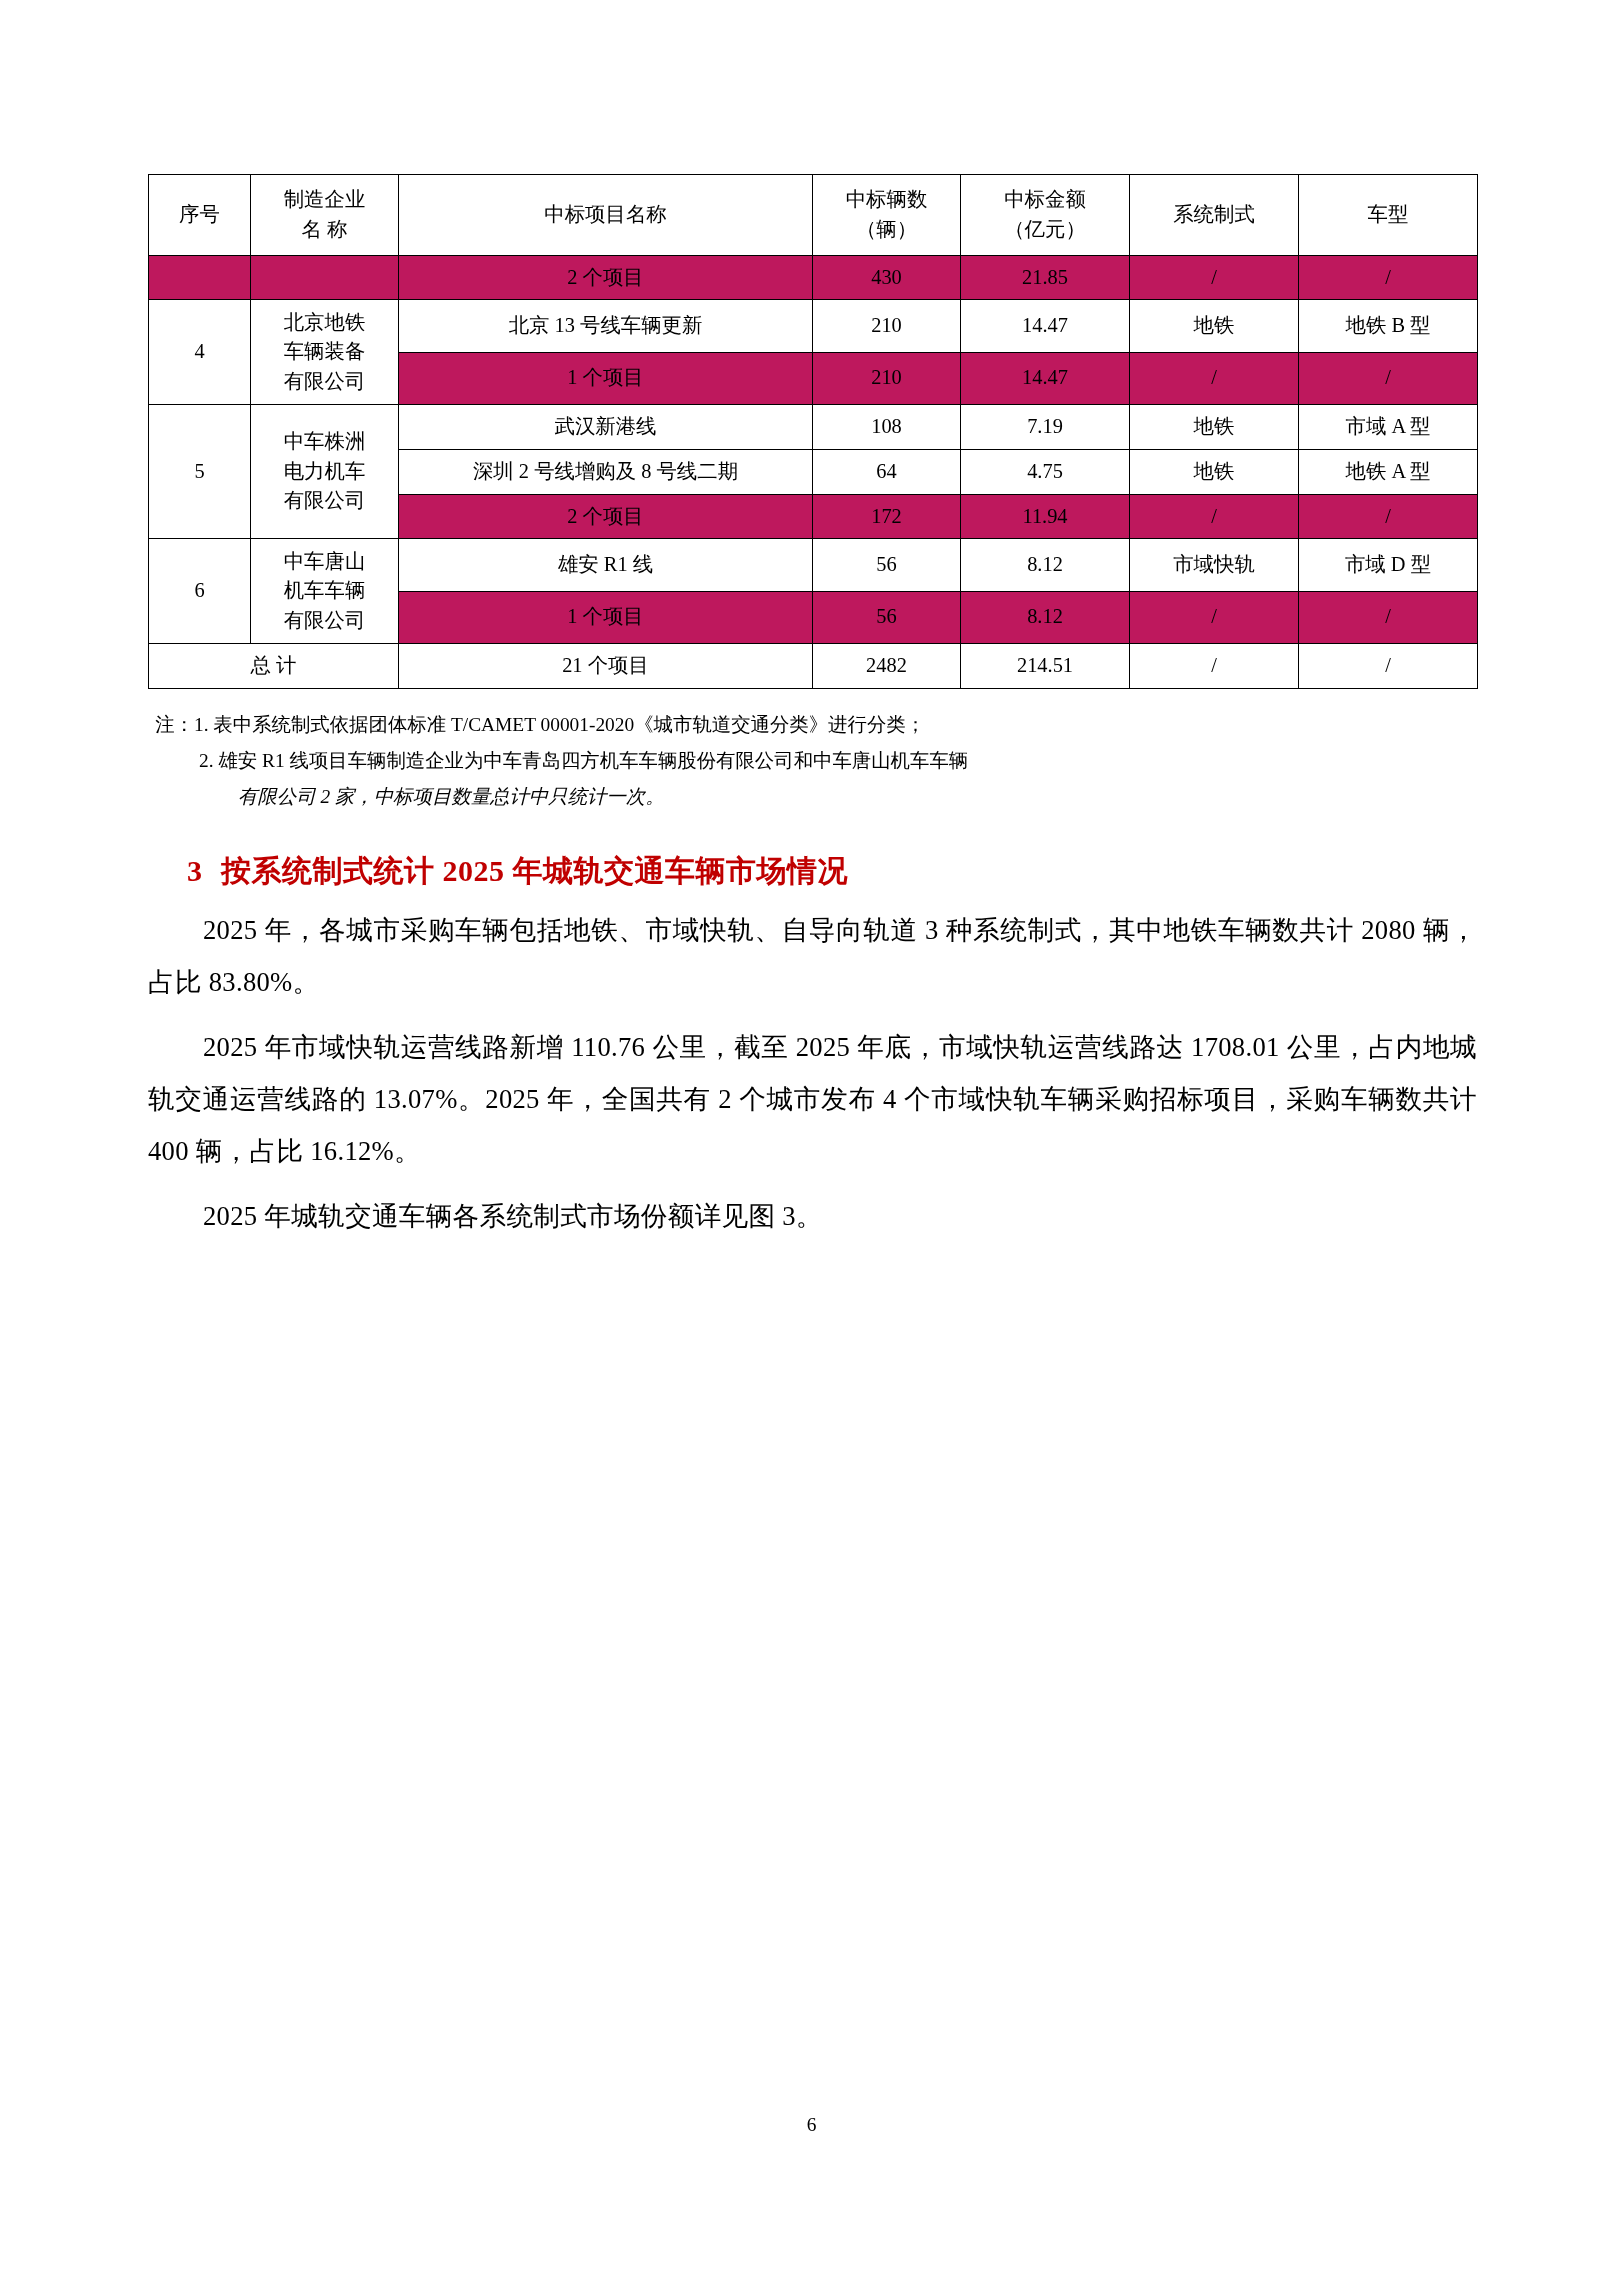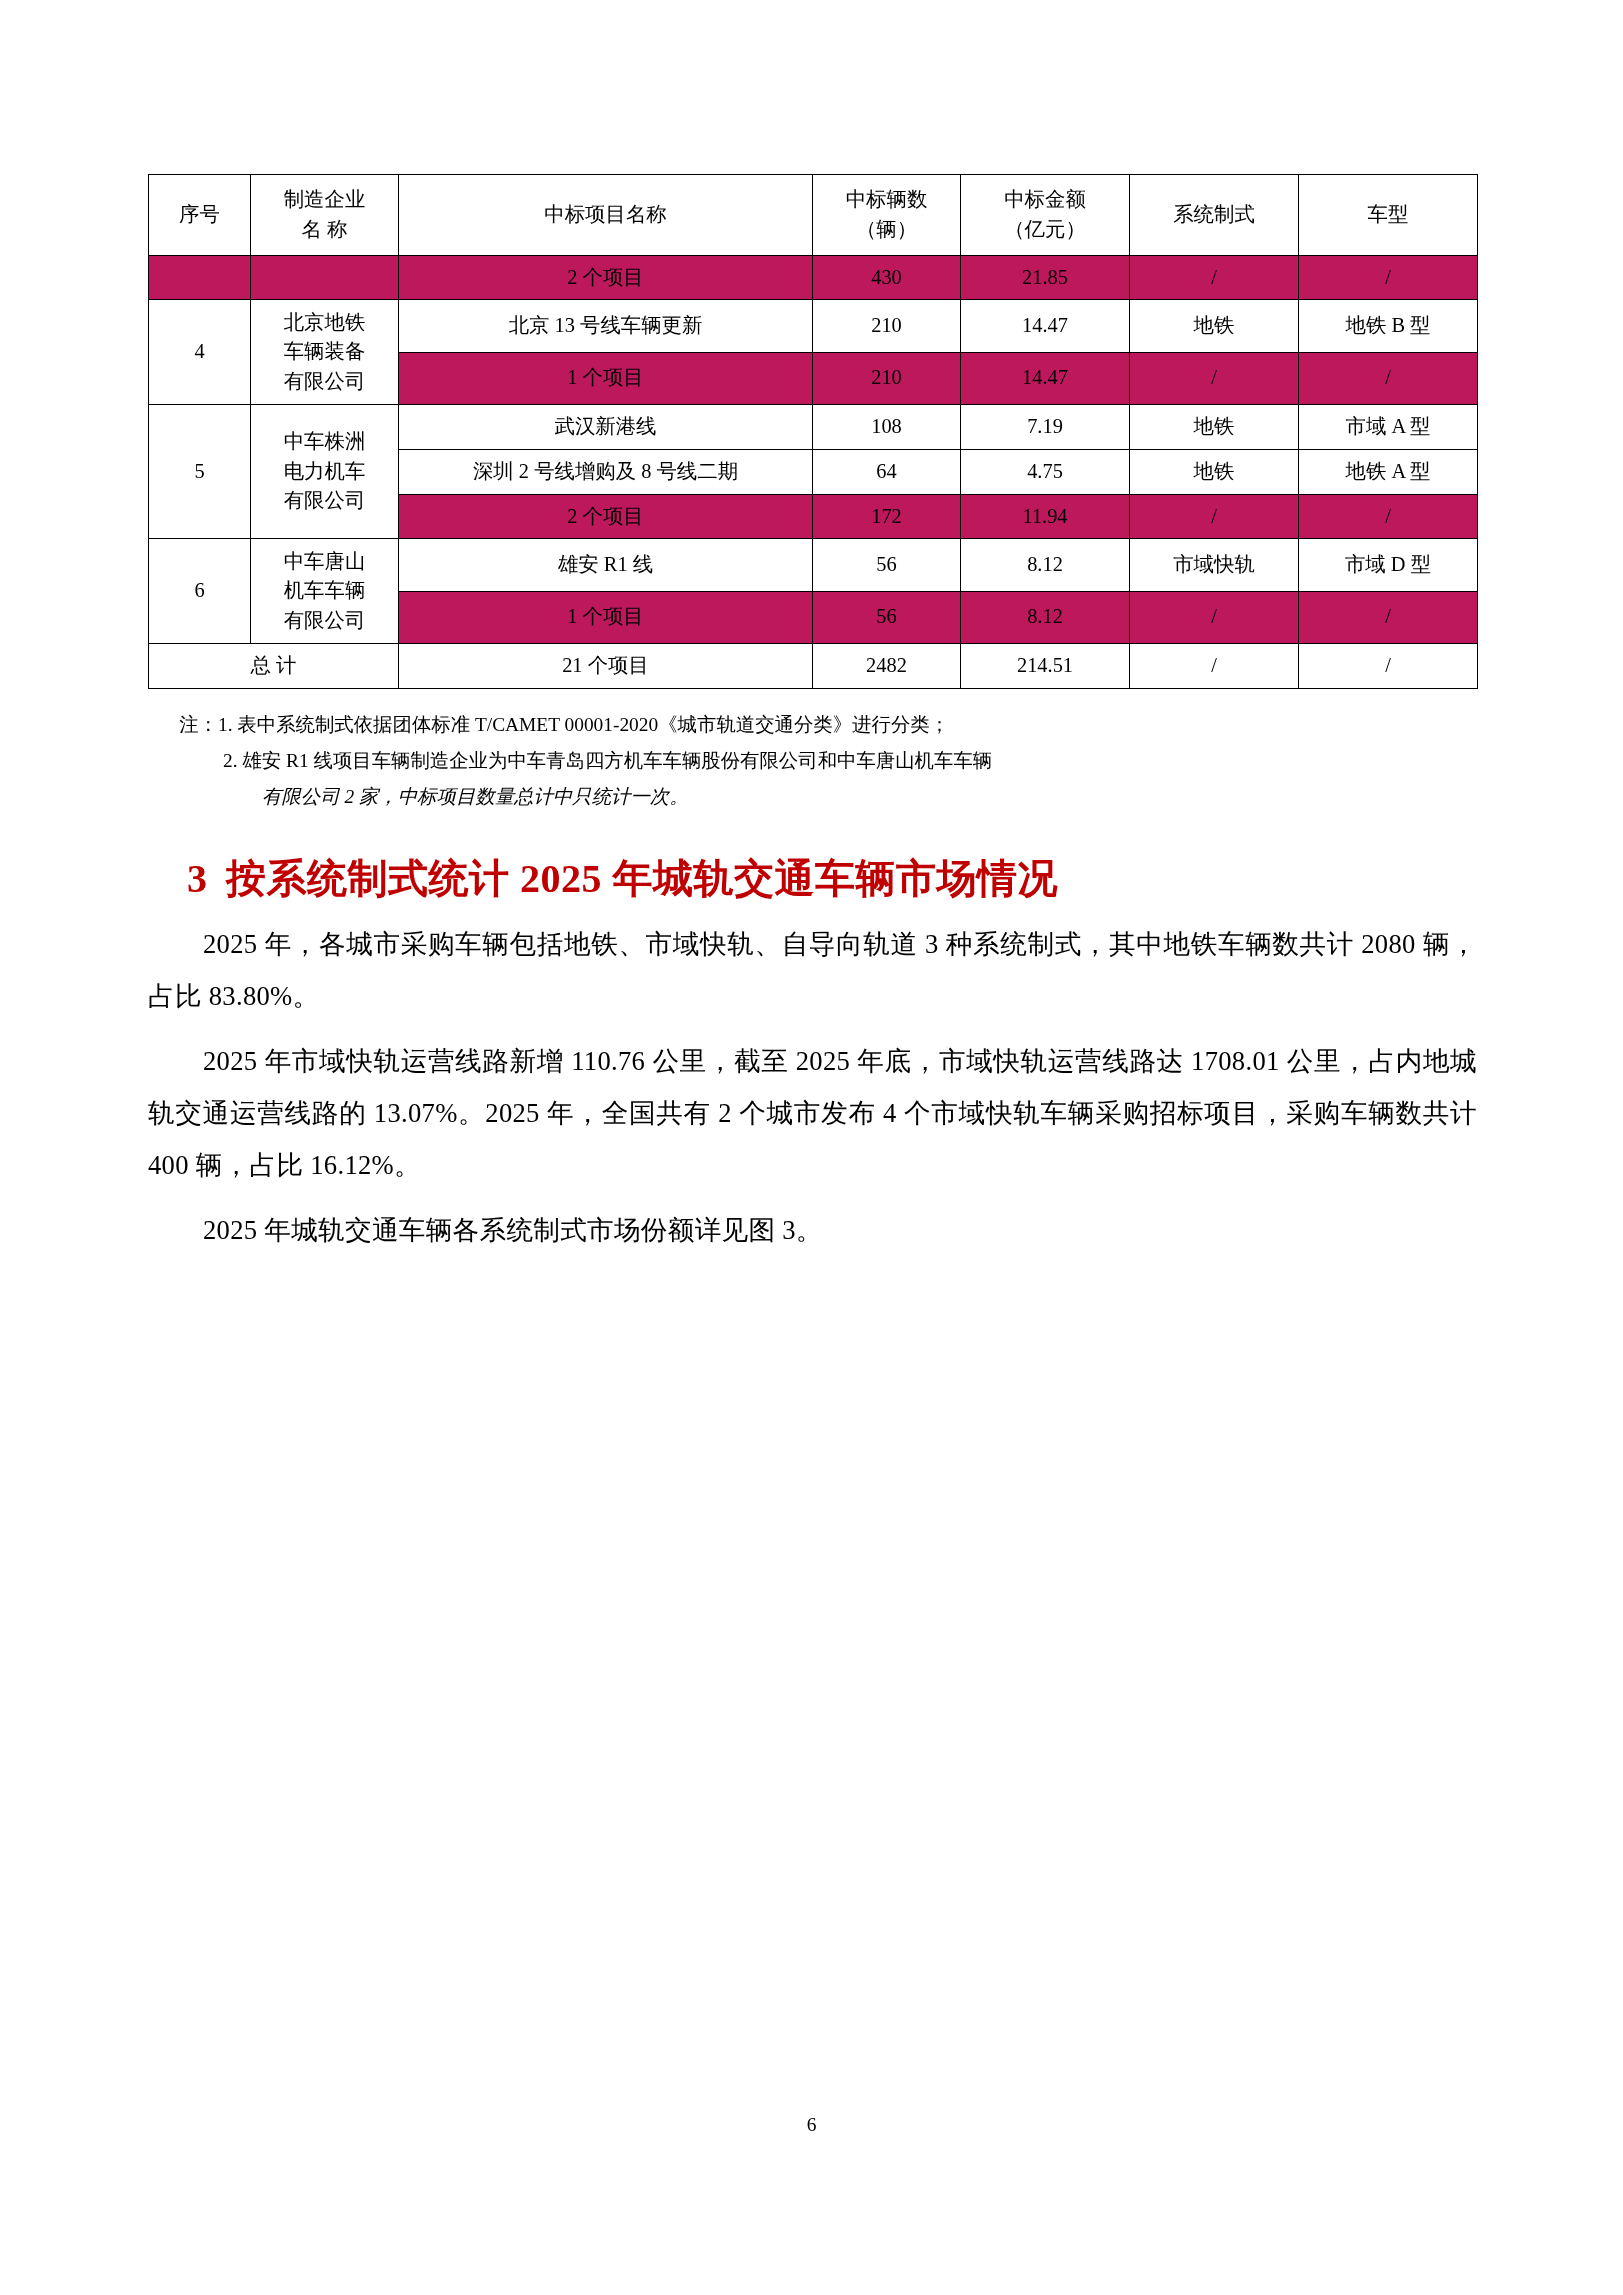--- a/index.html
+++ b/index.html
@@ -68,30 +68,29 @@
 
   
   .notes {
     margin-top: 18.4px;
     font-size: 19.4px;
     line-height: 1.85;
     font-family: "Liberation Serif", "DejaVu Serif", serif;
   }
   .note-line {
     white-space: nowrap;
-    margin-left: 24px;
   }
   .note-1 { padding-left: 7.2px; }
   .note-2 { padding-left: 51px; }
   .note-2b { padding-left: 90px; font-style: italic; }
 
   
   h2.section-heading {
     color: #c00000;
-    font-size: 40px;
+    font-size: 30px;
     font-weight: bold;
     margin: 36px 0 13.3px 0;
     padding-left: 39px;
     letter-spacing: 0.5px;
     font-family: "Liberation Serif", "DejaVu Serif", serif;
   }
   h2.section-heading .num {
     margin-right: 18.4px;
   }
 

